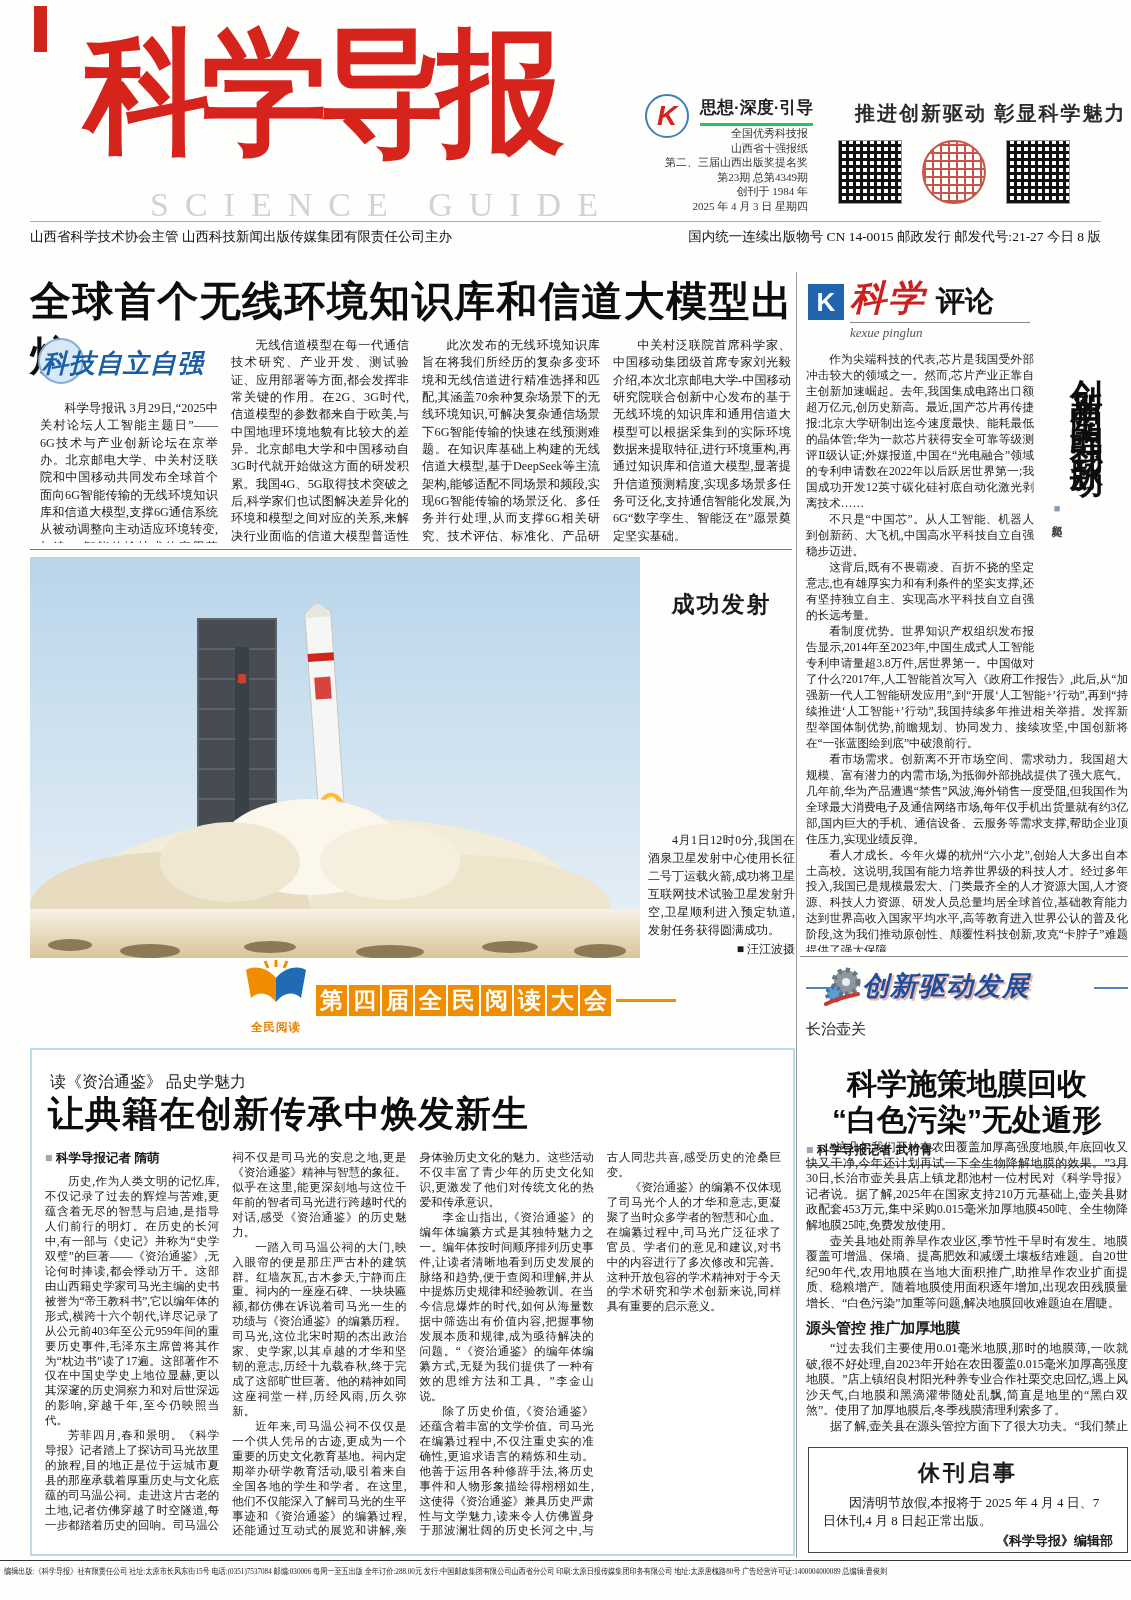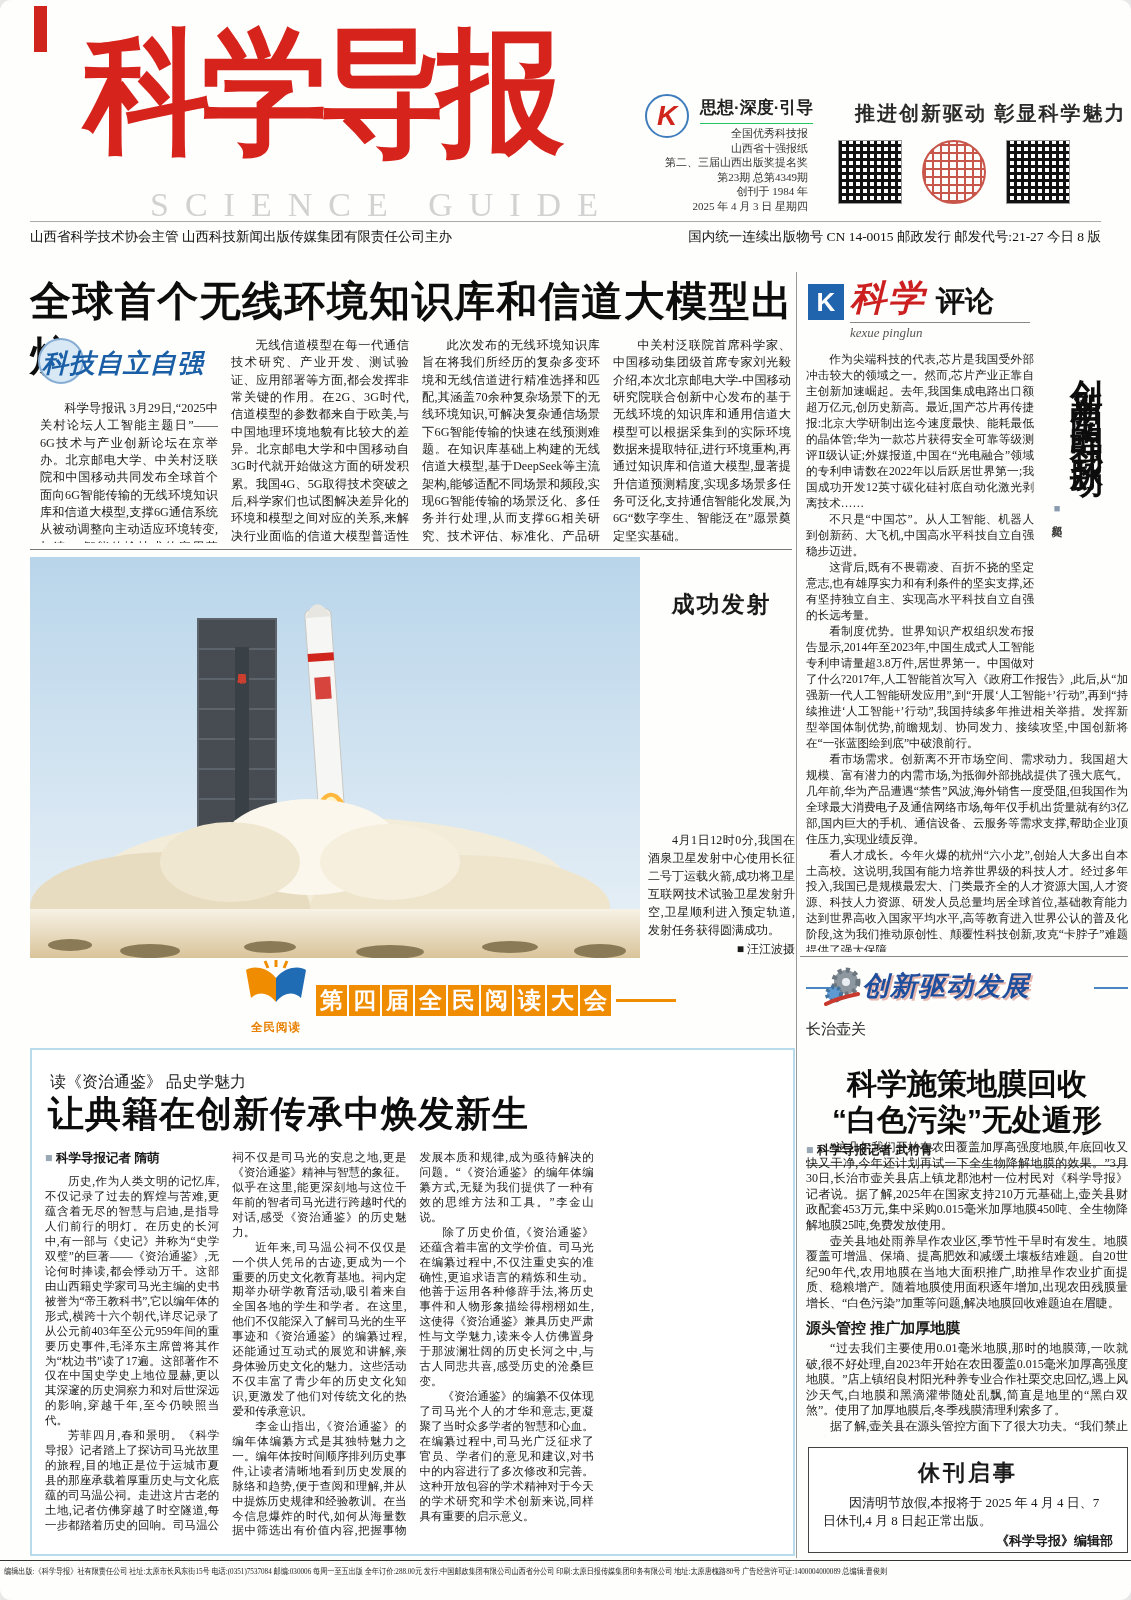--- a/index.html
+++ b/index.html
@@ -1,36 +1,36 @@
 <!DOCTYPE html>
 <html><head>
 <meta charset="utf-8">
 <style>
   * { margin:0; padding:0; box-sizing:border-box; }
   html,body { background:#e8e8e8; }
   .page {
     position:relative; width:1131px; height:1600px; margin:0 auto;
     background:#fefefc; overflow:hidden;
-    font-family:"Liberation Serif","DejaVu Serif",serif; color:#1a1a1a;border-radius:11px;
+    font-family:"Liberation Serif","DejaVu Serif",serif; color:#1a1a1a;
   }
   .sans { font-family:"Liberation Sans","DejaVu Sans",sans-serif; }
   .abs { position:absolute; }
 
   
   .corner-mark { left:34px; top:6px; width:13px; height:46px; background:#d0251c; }
   .mast-title { left:84px; top:8px; width:520px; font-size:126px; line-height:1.25;
     font-weight:bold; color:#d6231c; letter-spacing:-8px; font-family:"Liberation Serif",serif;
     transform:scaleY(1.08); transform-origin:top left; white-space:nowrap; }
   .mast-en { left:150px; top:186px; font-size:34px; color:#d2d2d2; letter-spacing:16px;
     font-family:"Liberation Serif",serif; white-space:nowrap;text-align:right; }
   .logo-k { left:645px; top:94px; width:44px; height:44px; border-radius:50%;
     border:2px solid #3f7dbd; color:#d0251c; font-size:28px; font-weight:bold;
     font-style:italic; text-align:center; line-height:40px; }
   .slogan-left { left:700px; top:96px; font-size:17px; font-weight:bold; color:#222;
-    border-bottom:1px solid #22c55e; padding-bottom:4px; }
+    border-bottom:3px solid #22c55e; padding-bottom:4px; }
   .honors { left:630px; top:126px; width:178px; text-align:right; font-size:11px;
     line-height:14.5px; color:#333; }
   .slogan-right { left:855px; top:100px; font-size:20px; font-weight:bold;
     color:#2b2b2b; letter-spacing:2px; }
   .qr { top:140px; width:64px; height:64px; border:1px solid #999; background:#fff;
     background-image:repeating-linear-gradient(0deg,#111 0 3px,transparent 3px 7px),
       repeating-linear-gradient(90deg,#111 0 3px,#fff 3px 7px); }
   .qr.seal { border-radius:50%; border:2px solid #c0392b;
     background-image:repeating-linear-gradient(0deg,#c0392b 0 2px,transparent 2px 8px),
       repeating-linear-gradient(90deg,#c0392b 0 2px,#fff 2px 8px); opacity:.85; }
@@ -291,20 +291,21 @@
   </div>
   <div class="abs ban-line"></div>
 
   <div class="abs read-box"></div>
   <div class="abs read-kicker">读《资治通鉴》 品史学魅力</div>
   <h2 class="abs read-headline sans">让典籍在创新传承中焕发新生</h2>
   <div class="abs read-cols">
     <div class="read-byline"><span class="sq">■ </span><span>科学导报记者 隋萌</span></div>
     <p>历史,作为人类文明的记忆库,不仅记录了过去的辉煌与苦难,更蕴含着无尽的智慧与启迪,是指导人们前行的明灯。在历史的长河中,有一部与《史记》并称为“史学双璧”的巨著——《资治通鉴》,无论何时捧读,都会悸动万千。这部由山西籍史学家司马光主编的史书被誉为“帝王教科书”,它以编年体的形式,横跨十六个朝代,详尽记录了从公元前403年至公元959年间的重要历史事件,毛泽东主席曾将其作为“枕边书”读了17遍。这部著作不仅在中国史学史上地位显赫,更以其深邃的历史洞察力和对后世深远的影响,穿越千年,至今仍映照当代。</p>
     <p>芳菲四月,春和景明。《科学导报》记者踏上了探访司马光故里的旅程,目的地正是位于运城市夏县的那座承载着厚重历史与文化底蕴的司马温公祠。走进这片古老的土地,记者仿佛穿越了时空隧道,每一步都踏着历史的回响。司马温公祠不仅是司马光的安息之地,更是《资治通鉴》精神与智慧的象征。似乎在这里,能更深刻地与这位千年前的智者司马光进行跨越时代的对话,感受《资治通鉴》的历史魅力。</p>
+    <p>一踏入司马温公祠的大门,映入眼帘的便是那庄严古朴的建筑群。红墙灰瓦,古木参天,宁静而庄重。祠内的一座座石碑、一块块匾额,都仿佛在诉说着司马光一生的功绩与《资治通鉴》的编纂历程。司马光,这位北宋时期的杰出政治家、史学家,以其卓越的才华和坚韧的意志,历经十九载春秋,终于完成了这部旷世巨著。他的精神如同这座祠堂一样,历经风雨,历久弥新。</p>
     <p>近年来,司马温公祠不仅仅是一个供人凭吊的古迹,更成为一个重要的历史文化教育基地。祠内定期举办研学教育活动,吸引着来自全国各地的学生和学者。在这里,他们不仅能深入了解司马光的生平事迹和《资治通鉴》的编纂过程,还能通过互动式的展览和讲解,亲身体验历史文化的魅力。这些活动不仅丰富了青少年的历史文化知识,更激发了他们对传统文化的热爱和传承意识。</p>
     <p>李金山指出,《资治通鉴》的编年体编纂方式是其独特魅力之一。编年体按时间顺序排列历史事件,让读者清晰地看到历史发展的脉络和趋势,便于查阅和理解,并从中提炼历史规律和经验教训。在当今信息爆炸的时代,如何从海量数据中筛选出有价值内容,把握事物发展本质和规律,成为亟待解决的问题。“《资治通鉴》的编年体编纂方式,无疑为我们提供了一种有效的思维方法和工具。”李金山说。</p>
     <p>除了历史价值,《资治通鉴》还蕴含着丰富的文学价值。司马光在编纂过程中,不仅注重史实的准确性,更追求语言的精炼和生动。他善于运用各种修辞手法,将历史事件和人物形象描绘得栩栩如生,这使得《资治通鉴》兼具历史严肃性与文学魅力,读来令人仿佛置身于那波澜壮阔的历史长河之中,与古人同悲共喜,感受历史的沧桑巨变。</p>
     <p>《资治通鉴》的编纂不仅体现了司马光个人的才华和意志,更凝聚了当时众多学者的智慧和心血。在编纂过程中,司马光广泛征求了官员、学者们的意见和建议,对书中的内容进行了多次修改和完善。这种开放包容的学术精神对于今天的学术研究和学术创新来说,同样具有重要的启示意义。</p>
 
   </div>
 
   <div class="abs drive-banner">
     <div class="line" style="left:0"></div>
     <svg class="abs" style="left:18px;top:0" width="40" height="44" viewBox="0 0 40 44">

